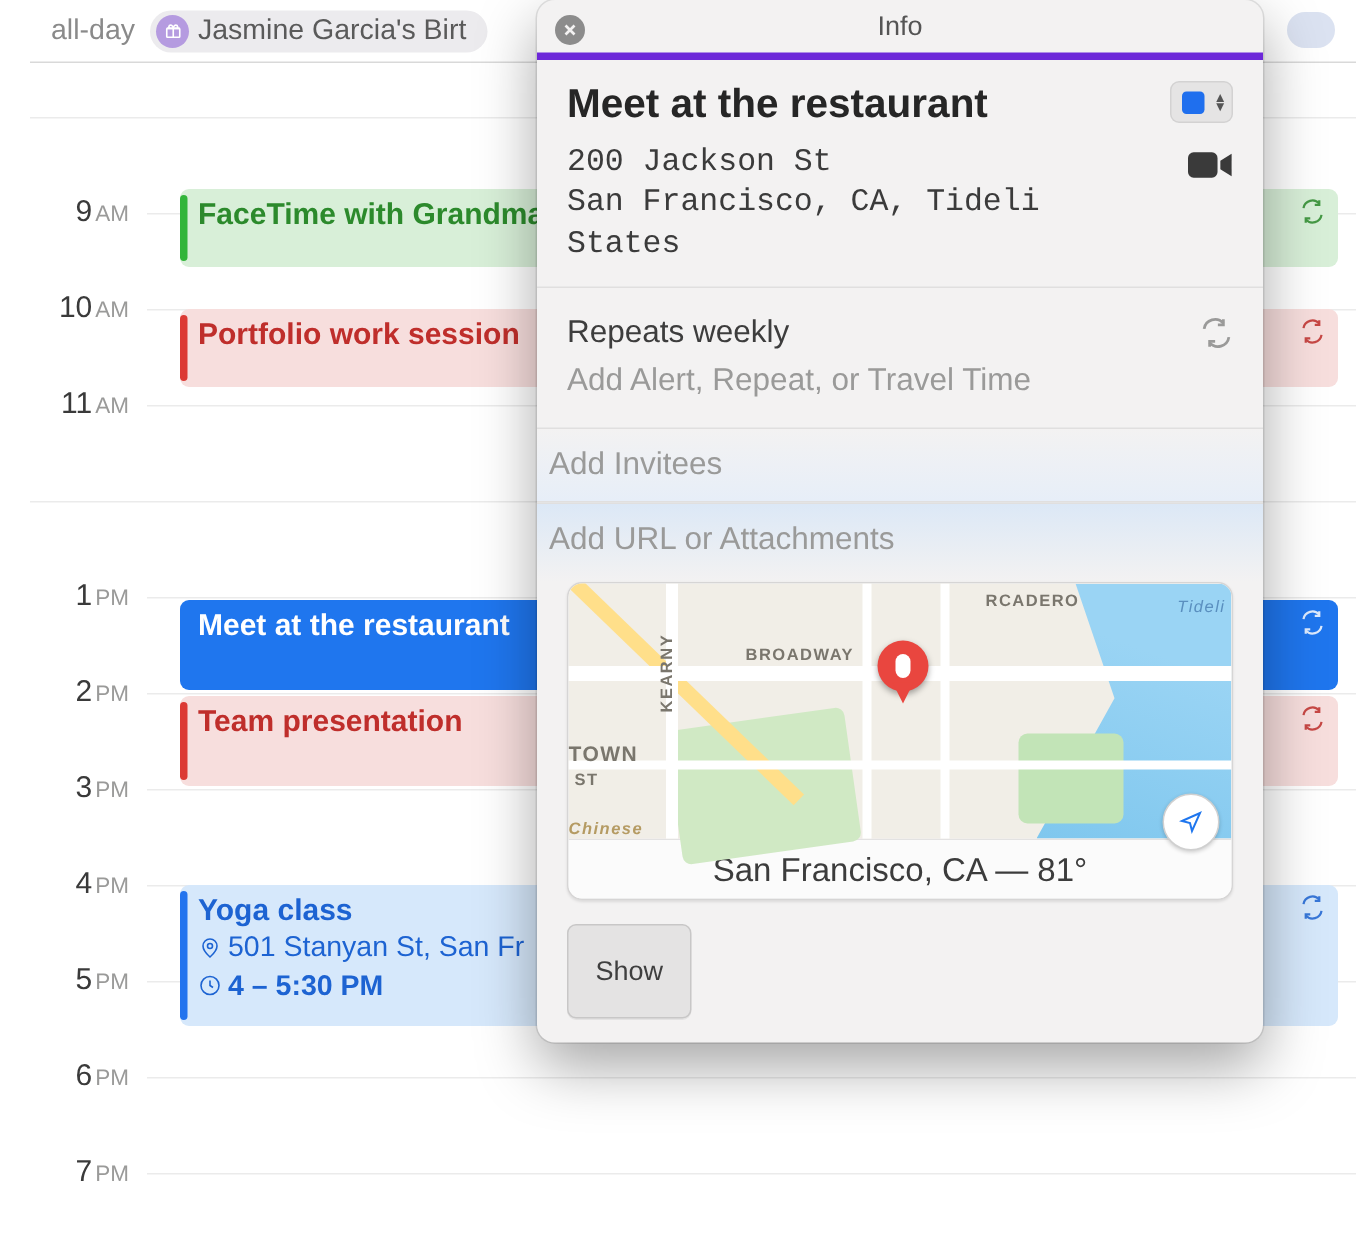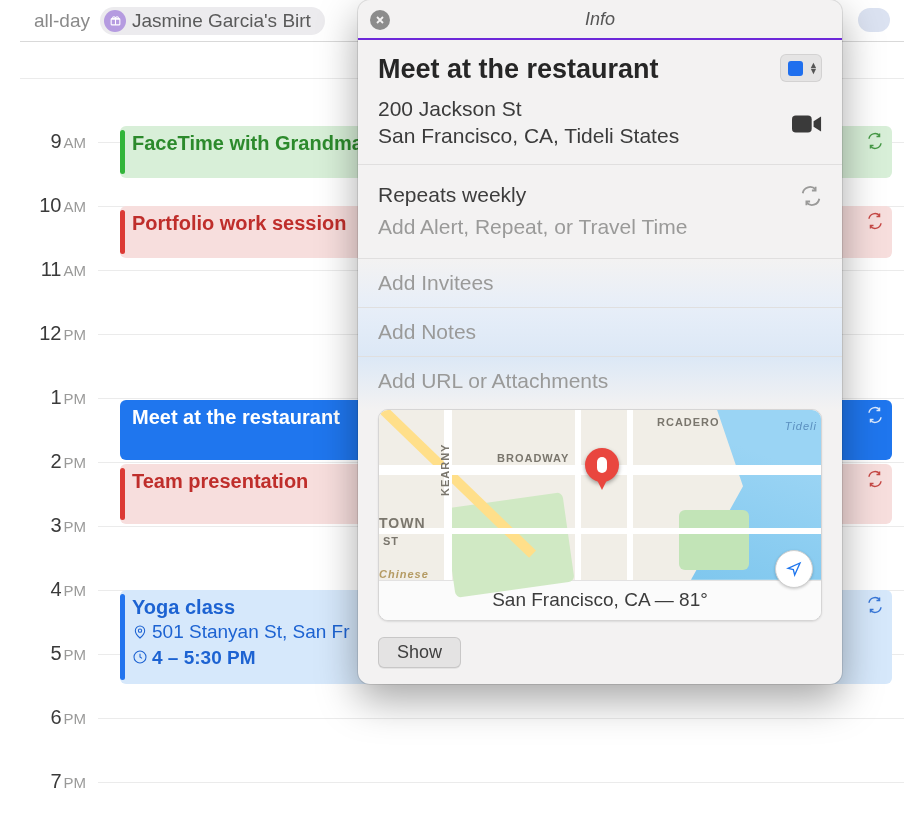--- a/index.html
+++ b/index.html
@@ -121,55 +121,54 @@
     background: #f3f2f2;
     border-radius: 12px;
     box-shadow: 0 16px 40px rgba(0,0,0,.35), 0 0 0 1px rgba(0,0,0,.1);
     overflow: hidden;
     font-size: 21px;
     color: #3d3d3d;
   }
   .pop-header {
     display:flex; align-items:center; justify-content:center;
     height:40px; font-size:18px; color:#555;
-    border-bottom:2px solid #6d28d9;
+    border-bottom:5px solid #6d28d9;
     position:relative;
-    font-style:italic;
   }
   .pop-close {
     position:absolute; left:12px; top:10px;
     width:20px;height:20px;border-radius:50%;
     background:#8c8c8c; color:#f3f2f2;
     display:flex;align-items:center;justify-content:center;
     font-size:12px; font-weight:700;
   }
   .pop-section { padding: 14px 20px; }
   .pop-divider { border-top:1px solid #e0dfdf; }
   .title-row { display:flex; align-items:flex-start; gap:10px;}
   .title-text { flex:1; font-size:27px; font-weight:700; color:#262626; line-height:1.15;}
   .color-picker {
     display:flex; align-items:center; gap:6px;
     background:#e5e4e4; border-radius:6px; padding:3px 4px 3px 8px;
     height:28px;
     box-shadow: inset 0 0 0 1px rgba(0,0,0,.08);
   }
   .color-swatch { width:15px;height:15px;border-radius:3px;background:#1f6fee;}
   .chevrons { display:flex;flex-direction:column;line-height:6px;font-size:9px;color:#555;}
-  .loc-row { display:flex; align-items:center; gap:14px; margin-top:10px;}
+  .loc-row { display:flex; align-items:flex-start; gap:14px; margin-top:10px;font-family:Liberation Mono, monospace;}
   .loc-text { flex:1; font-size:21px; color:#3b3b3b; line-height:1.3;}
   .video-icon { width:30px;height:22px; color:#3a3a3a; margin-top:4px;}
   .video-icon svg{width:100%;height:100%;}
   .pop-line { line-height:1.55; }
   .muted { color:#9a9a99; }
   .row-flex { display:flex; align-items:center; }
   .row-flex .grow { flex:1; }
   .repeat-glyph { width:22px;height:22px;color:#9a9a99; }
   .repeat-glyph svg{width:100%;height:100%;}
 
-  .fade-section { padding:12px 20px; }
+  .fade-section { padding:12px 8px; }
   .fade-1 { background:linear-gradient(#f3f2f2,#e7eef8); }
   .fade-2 { background:linear-gradient(#e7eef8,#dce8f6); }
   .fade-3 { background:linear-gradient(#dce8f6,#f3f2f2); padding-bottom:16px;}
 
   .map-wrap { margin:0 20px 0 20px; border-radius:10px; overflow:hidden; border:1px solid #d6d5d5; box-shadow:0 1px 2px rgba(0,0,0,.1); background:#fff;}
   .map-canvas { height:170px; position:relative; background:#f1eee7; }
   .map-canvas .water { position:absolute; right:0; top:0; width:130px; height:100%; background:linear-gradient(200deg,#9ad4f4 30%,#7fc7ee 100%); clip-path: polygon(20% 0,100% 0,100% 100%,0 100%,40% 45%);}
   .map-canvas .park1{position:absolute;left:300px;top:100px;width:70px;height:60px;background:#c2e4b7;border-radius:6px;}
   .map-canvas .park2{position:absolute;left:70px;top:90px;width:120px;height:90px;background:#d0e9c4;border-radius:6px;transform:rotate(-8deg);}
   .road{position:absolute;background:#fff;}
@@ -179,26 +178,26 @@
   .r-v2{left:196px;top:0;width:6px;height:100%;}
   .r-v3{left:248px;top:0;width:6px;height:100%;}
   .r-d{left:-30px;top:-40px;width:260px;height:10px;transform:rotate(44deg);transform-origin:left top;background:#ffdf8a;}
   .map-label{position:absolute;font-size:11px;font-weight:700;letter-spacing:1px;color:#7a766d;text-transform:uppercase;}
   .pin{position:absolute;left:206px;top:38px;width:34px;height:46px;}
   .pin .head{width:34px;height:34px;border-radius:50%;background:#e9463f;box-shadow:0 2px 4px rgba(0,0,0,.35);}
   .pin .hole{position:absolute;left:12px;top:9px;width:10px;height:16px;border-radius:5px;background:#fff;}
   .pin .tip{position:absolute;left:10px;top:28px;width:0;height:0;border-left:7px solid transparent;border-right:7px solid transparent;border-top:14px solid #e9463f;}
   .map-loc-btn{position:absolute;right:8px;bottom:-8px;width:38px;height:38px;border-radius:50%;background:#fff;border:1px solid #d0d0d0;display:flex;align-items:center;justify-content:center;color:#1f76ee;box-shadow:0 1px 3px rgba(0,0,0,.2);}
   .map-loc-btn svg{width:16px;height:16px;}
-  .map-footer{height:40px;display:flex;align-items:center;justify-content:center;border-top:1px solid #e3e2e2;font-size:19px;color:#3c3c3c;background:#fbfbfb;}
+  .map-footer{height:40px;display:flex;align-items:center;justify-content:center;border-top:1px solid #e3e2e2;font-size:22px;color:#3c3c3c;background:#fbfbfb;}
 
   .show-btn{
     margin:16px 0 16px 20px; display:inline-block;
     background:#e4e3e3; border:0.5px solid rgba(0,0,0,.12);
-    border-radius:6px; padding:4px 18px; font-size:18px; color:#3f3f3f;
+    border-radius:6px; padding:20px 18px; font-size:18px; color:#3f3f3f;
     box-shadow: 0 1px 0 rgba(0,0,0,0.06);
   }
 </style>
 </head>
 <body>
 
 <div class="calendar">
   <div class="allday-row">
     <span class="allday-label">all-day</span>
     <span class="allday-chip">
@@ -223,21 +222,20 @@
       </div>
     <div class="hour-row">
         <div class="hour-label"><span>10</span><span class="hour-ampm">AM</span></div>
         <div class="hour-line"></div>
       </div>
     <div class="hour-row">
         <div class="hour-label"><span>11</span><span class="hour-ampm">AM</span></div>
         <div class="hour-line"></div>
       </div>
     <div class="hour-row">
-        <div class="hour-label"><span>12</span><span class="hour-ampm">PM</span></div>
         <div class="hour-line"></div>
       </div>
     <div class="hour-row">
         <div class="hour-label"><span>1</span><span class="hour-ampm">PM</span></div>
         <div class="hour-line"></div>
       </div>
     <div class="hour-row">
         <div class="hour-label"><span>2</span><span class="hour-ampm">PM</span></div>
         <div class="hour-line"></div>
       </div>
@@ -362,21 +360,20 @@
             <path d="M3 9a8 8 0 0 1 14-4M21 15a8 8 0 0 1-14 4"></path>
             <path d="M17 2v4h-4M7 22v-4h4"></path>
           </svg></span>
     </div>
     <div class="pop-line muted">Add Alert, Repeat, or Travel Time</div>
   </div>
 
   <div class="pop-divider"></div>
   <div class="fade-section fade-1 muted">Add Invitees</div>
   <div class="pop-divider"></div>
-  <div class="fade-section fade-2 muted">Add Notes</div>
   <div class="pop-divider"></div>
   <div class="fade-section fade-3 muted">Add URL or Attachments</div>
 
   <div class="map-wrap">
     <div class="map-canvas">
       <div class="water"></div>
       <div class="park1"></div>
         <div class="park2"></div>
       <div class="road r-d"></div>
       <div class="road r-h1"></div>

